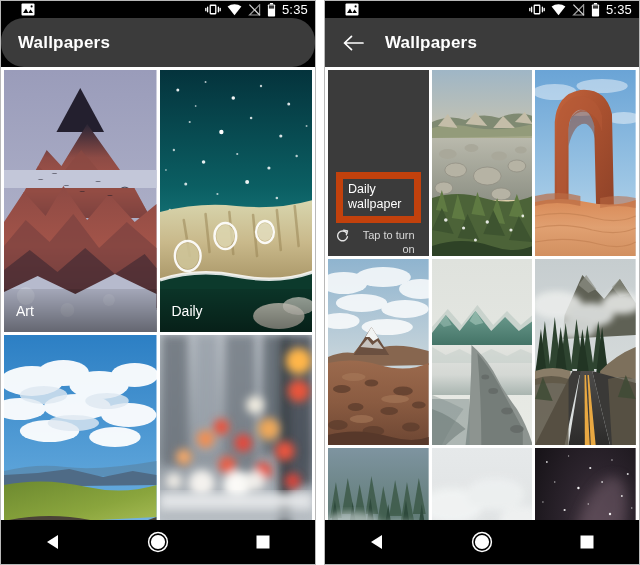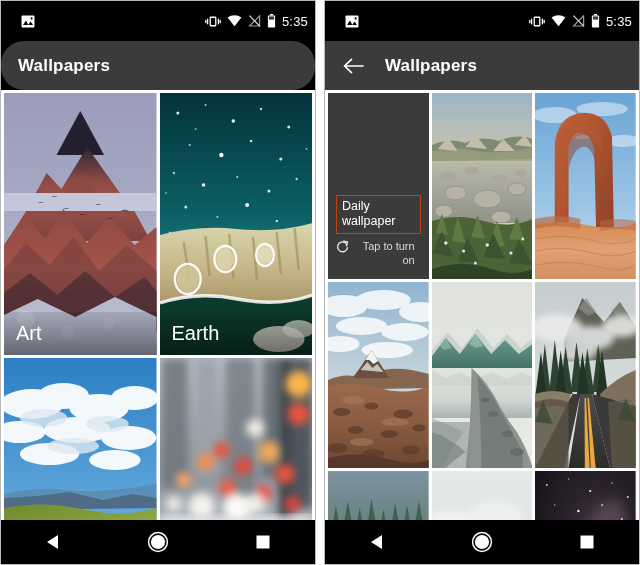--- a/index.html
+++ b/index.html
@@ -28,21 +28,21 @@
     background: #000;
     overflow: hidden;
     box-sizing: border-box;
     border: 1px solid #b9b9b9;
     display: flex;
     flex-direction: column;
   }
 
   
   .statusbar {
-    height: 40px;
+    height: 17px;
     background: #000000;
     display: flex;
     align-items: center;
     padding: 0 7px 0 20px;
     flex: 0 0 auto;
     box-sizing: border-box;
   }
   .sb-left { display: flex; align-items: center; gap: 4px; }
   .sb-spacer { flex: 1 1 auto; }
   .sb-right { display: flex; align-items: center; gap: 6px; }
@@ -103,21 +103,21 @@
   }
   .cat-art { position: absolute; inset: 0; }
   .cat-label {
     position: absolute;
     left: 0; right: 0; bottom: 0;
     height: 43px;
     display: flex;
     align-items: center;
     padding-left: 12px;
     color: #ffffff;
-    font-size: 20px;
+    font-size: 14px;
     background: linear-gradient(to top, rgba(0,0,0,.45), rgba(0,0,0,.10));
     box-sizing: border-box;
   }
 
   
   .wp-grid {
     display: grid;
     grid-template-columns: 1fr 1fr 1fr;
     grid-auto-rows: 186px;
     gap: 3px;
@@ -137,21 +137,21 @@
   }
   .daily-inner {
     position: absolute;
     left: 0; right: 0;
     top: 102px;
     padding: 0 8px;
     box-sizing: border-box;
   }
   .daily-title-wrap {
     display: inline-block;
-    border: 1px solid #c2410c;
+    border: 7px solid #c2410c;
     padding: 3px 6px 4px 5px;
     box-sizing: border-box;
   }
   .daily-title {
     color: #ffffff;
     font-size: 12.5px;
     line-height: 15px;
     max-width: 74px;
   }
   .daily-sub-row {
@@ -354,21 +354,21 @@
               </g>
               <ellipse cx="28" cy="186" rx="11" ry="13" fill="#cfc69a" opacity=".85"></ellipse>
               <ellipse cx="66" cy="166" rx="9" ry="11" fill="#ddd7b2" opacity=".8"></ellipse>
               <ellipse cx="106" cy="162" rx="7.5" ry="9" fill="#e4dfc0" opacity=".8"></ellipse>
               <path d="M0 210 Q38 198 78 206 Q120 214 154 202 L154 262 L0 262 Z" fill="#0c3a2c"></path>
               <path d="M0 210 Q38 198 78 206 Q120 214 154 202" fill="none" stroke="#ffffff" stroke-width="3.4" opacity=".85"></path>
               <ellipse cx="120" cy="246" rx="26" ry="13" fill="#e8e3d4" opacity=".82"></ellipse>
               <ellipse cx="140" cy="236" rx="16" ry="9" fill="#f2efe4" opacity=".7"></ellipse>
             </svg>
           </div>
-          <div class="cat-label">Earth</div>
+          <div class="cat-label">Daily</div>
         </div>
 
         <div class="cat-tile">
           <div class="cat-art">
             <svg width="100%" height="100%" viewBox="0 0 154 262" preserveAspectRatio="none">
               <defs>
                 <linearGradient id="C_sky" x1="0" y1="0" x2="0" y2="1">
                   <stop offset="0" stop-color="#2c7fc4"></stop>
                   <stop offset="0.6" stop-color="#62a8dc"></stop>
                   <stop offset="1" stop-color="#9ec9e8"></stop>

